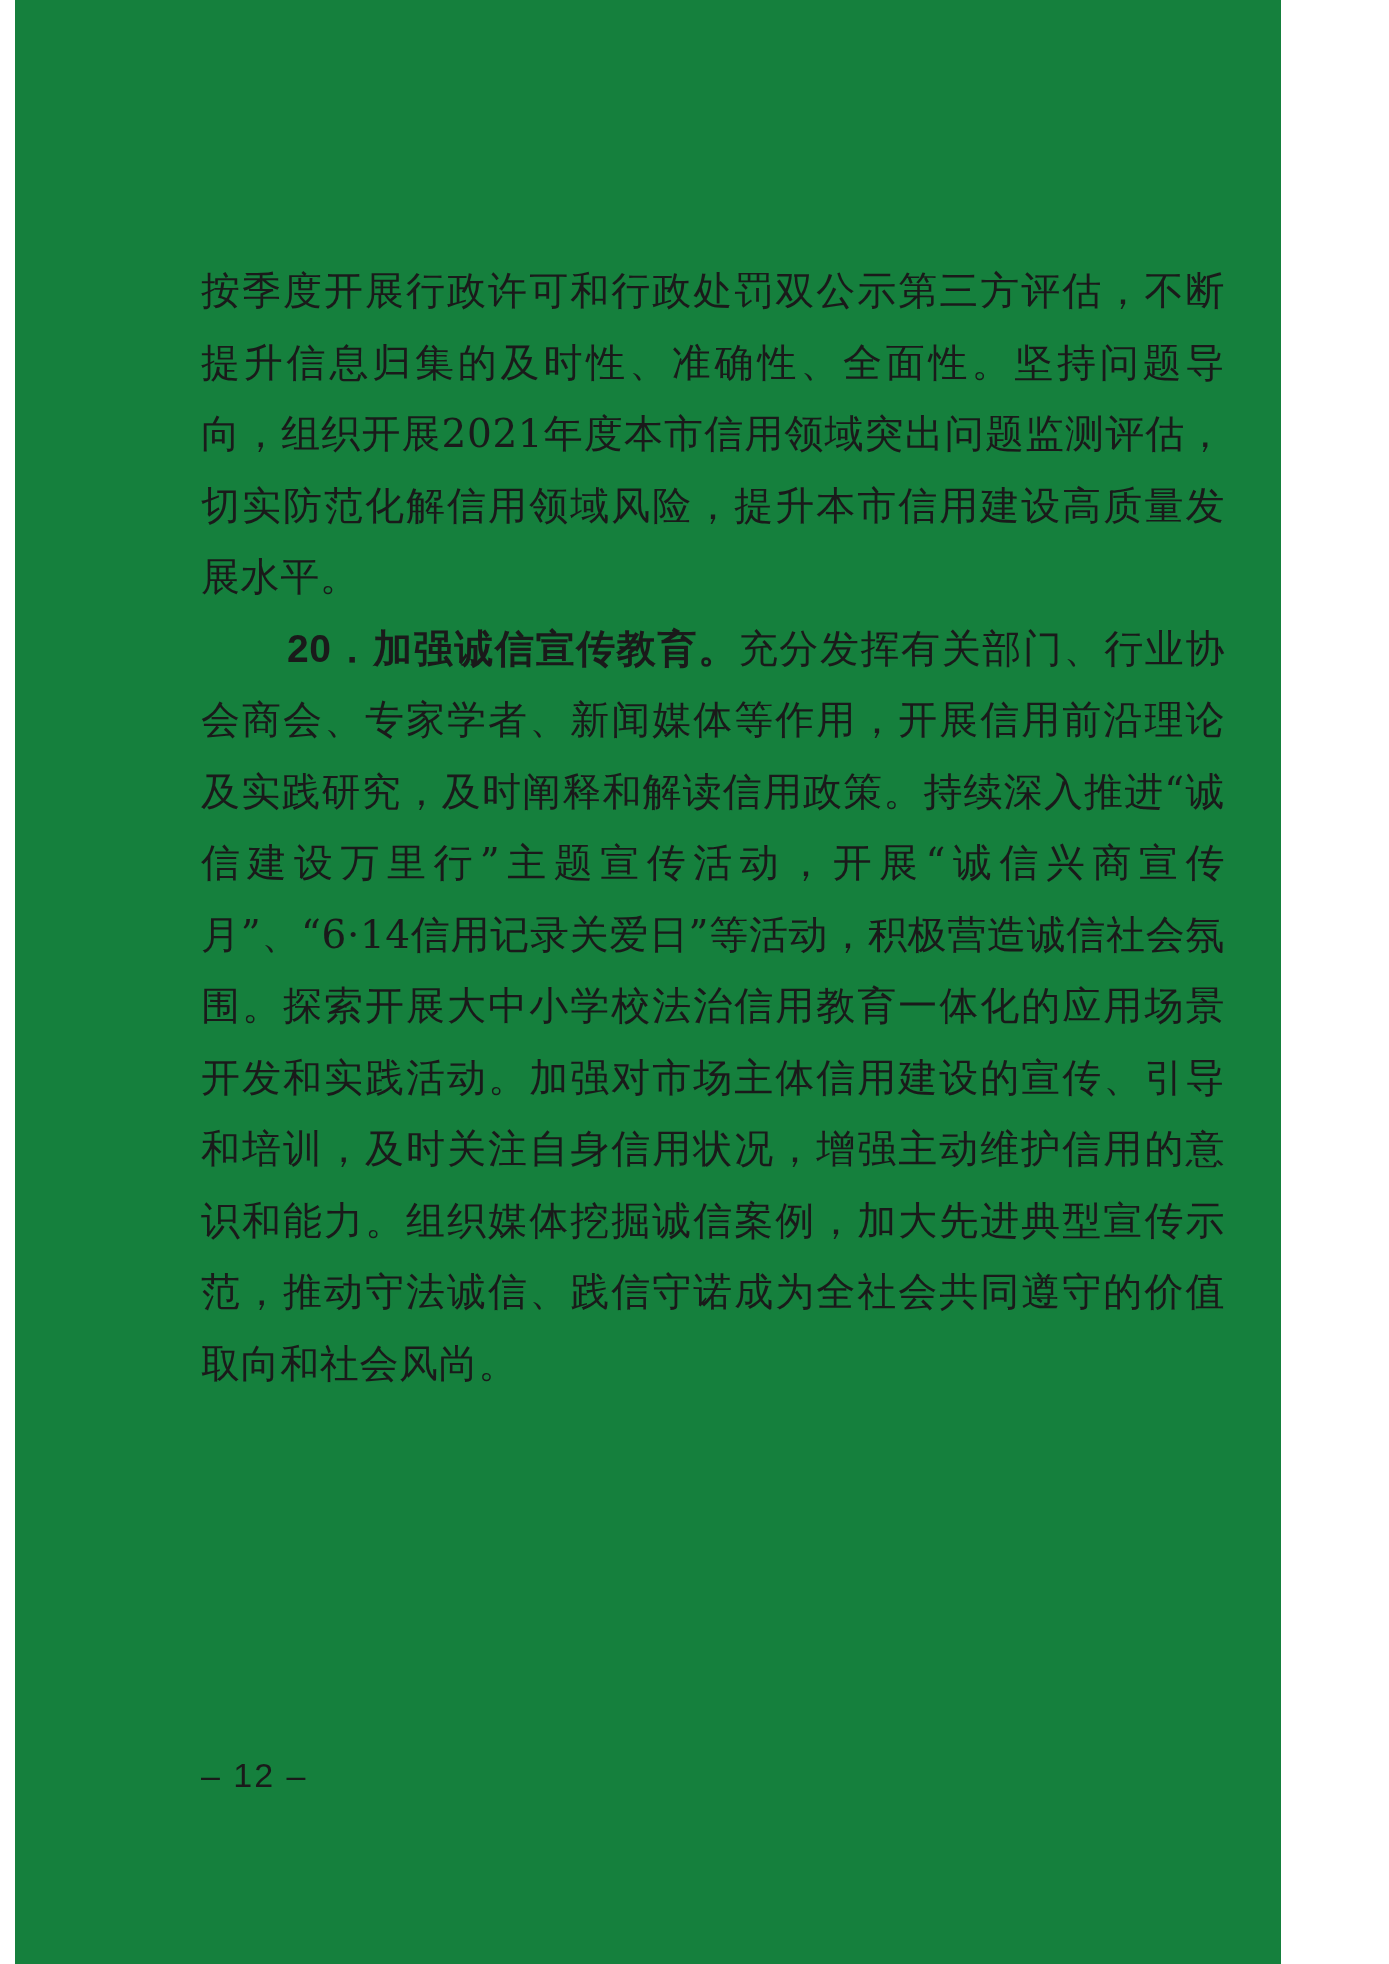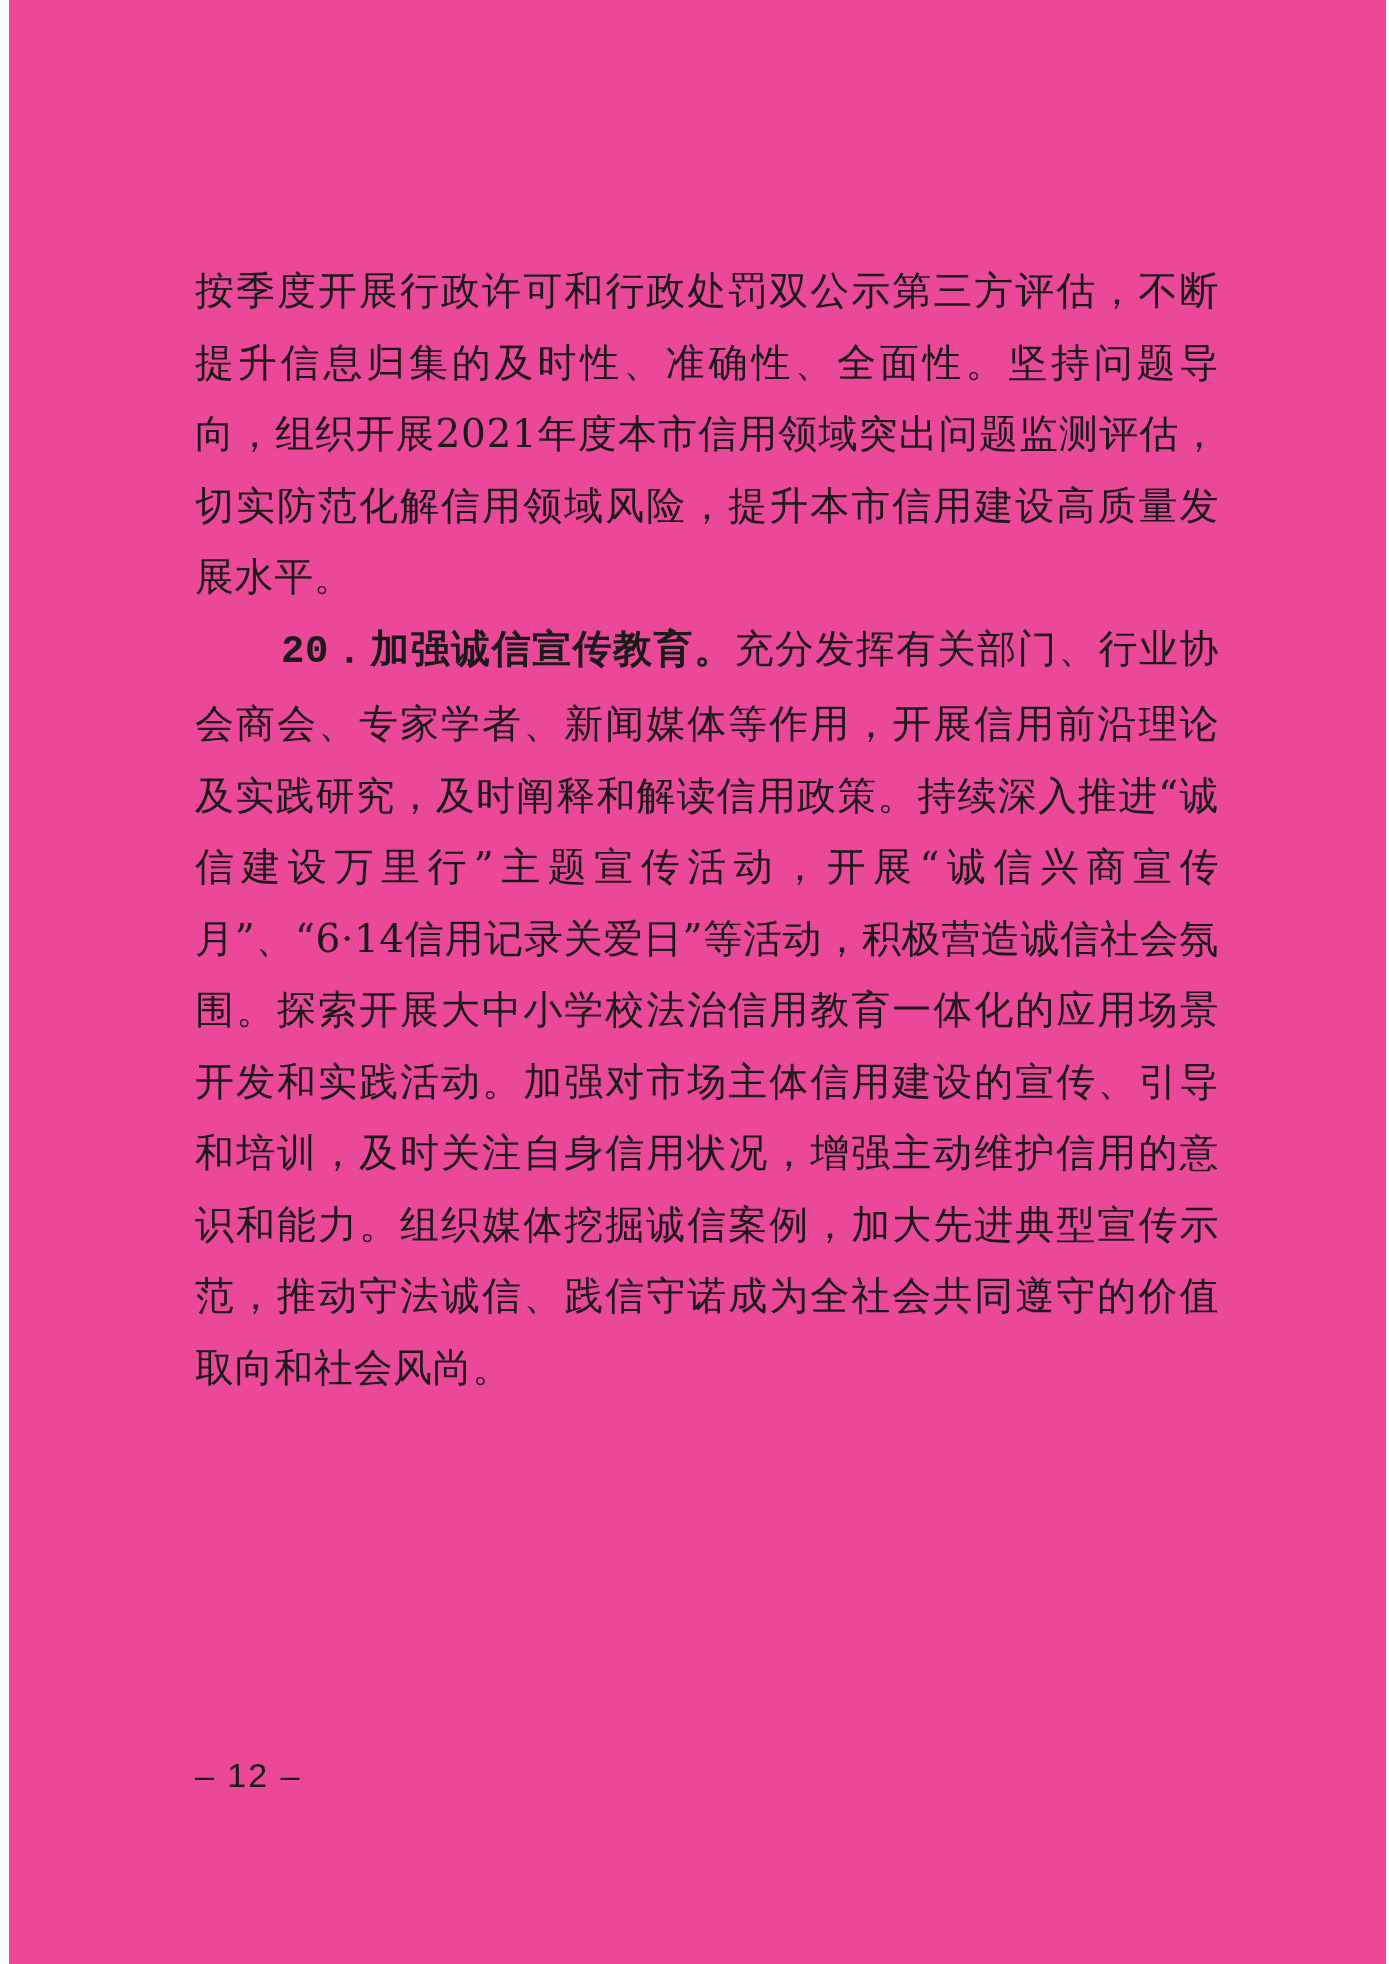--- a/index.html
+++ b/index.html
@@ -1,32 +1,32 @@
 <!DOCTYPE html>
 <html><head>
   <meta charset="utf-8">
   <style>
     html, body { margin: 0; padding: 0; background: #ffffff; }
     body { width: 1389px; height: 1964px; position: relative; overflow: hidden; }
-    .page { position: absolute; left: 9px; top: 0; width: 1377px; height: 1964px; background: #ec4899; }
+    .page { position: absolute; left: 15px; top: 0; width: 1266px; height: 1964px; background: #15803d; }
     .body-text {
       position: absolute;
       left: 186px;
       top: 255px;
       width: 1024px;
       font-family: "DejaVu Serif", "Liberation Serif", serif;
       font-size: 39px;
       line-height: 71.5px;
       color: #1a1a1a;
       text-align: justify;
       letter-spacing: 0.6px;
     }
     .para { margin: 0; }
     .indent { text-indent: 86px; }
-    .heading-run { font-family: Liberation Mono, monospace; font-weight: bold; }
+    .heading-run { font-family: Liberation Sans, sans-serif; font-weight: bold; }
     .page-num {
       position: absolute;
       left: 186px;
       top: 1756px;
       font-family: Liberation Sans, sans-serif;
       font-size: 34px;
       color: #1a1a1a;
       letter-spacing: 2px;
     }
   </style>

